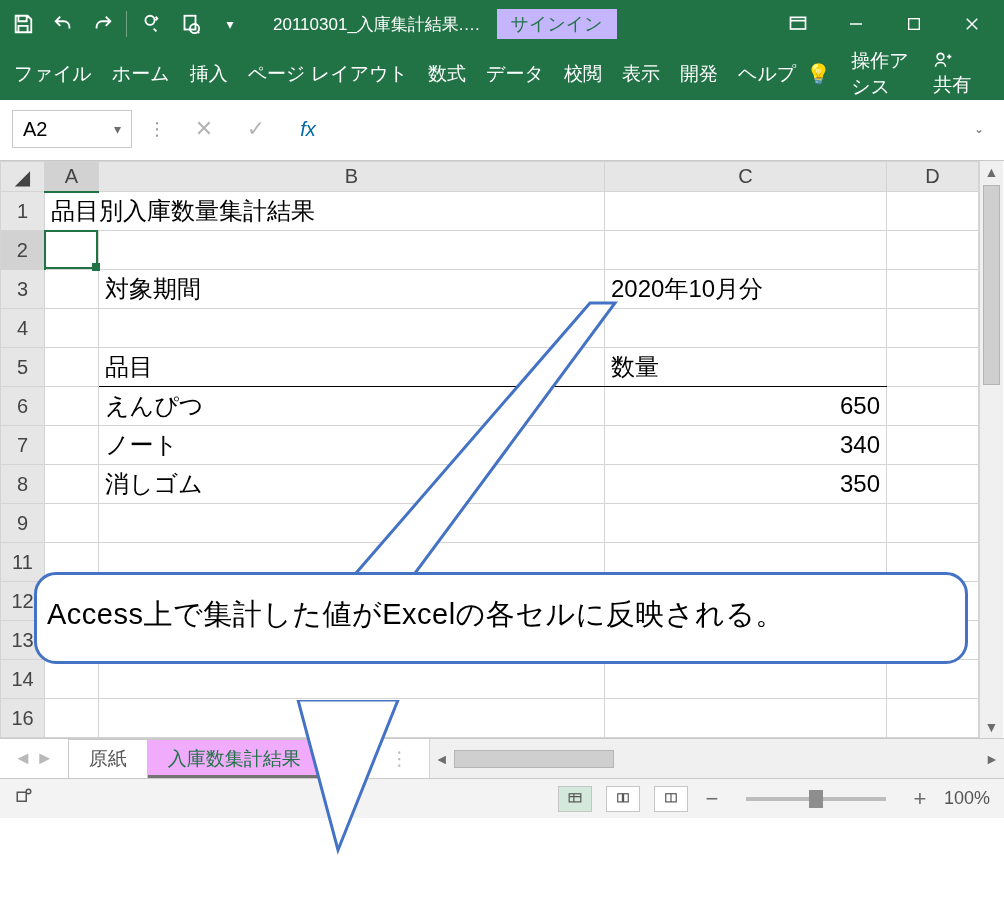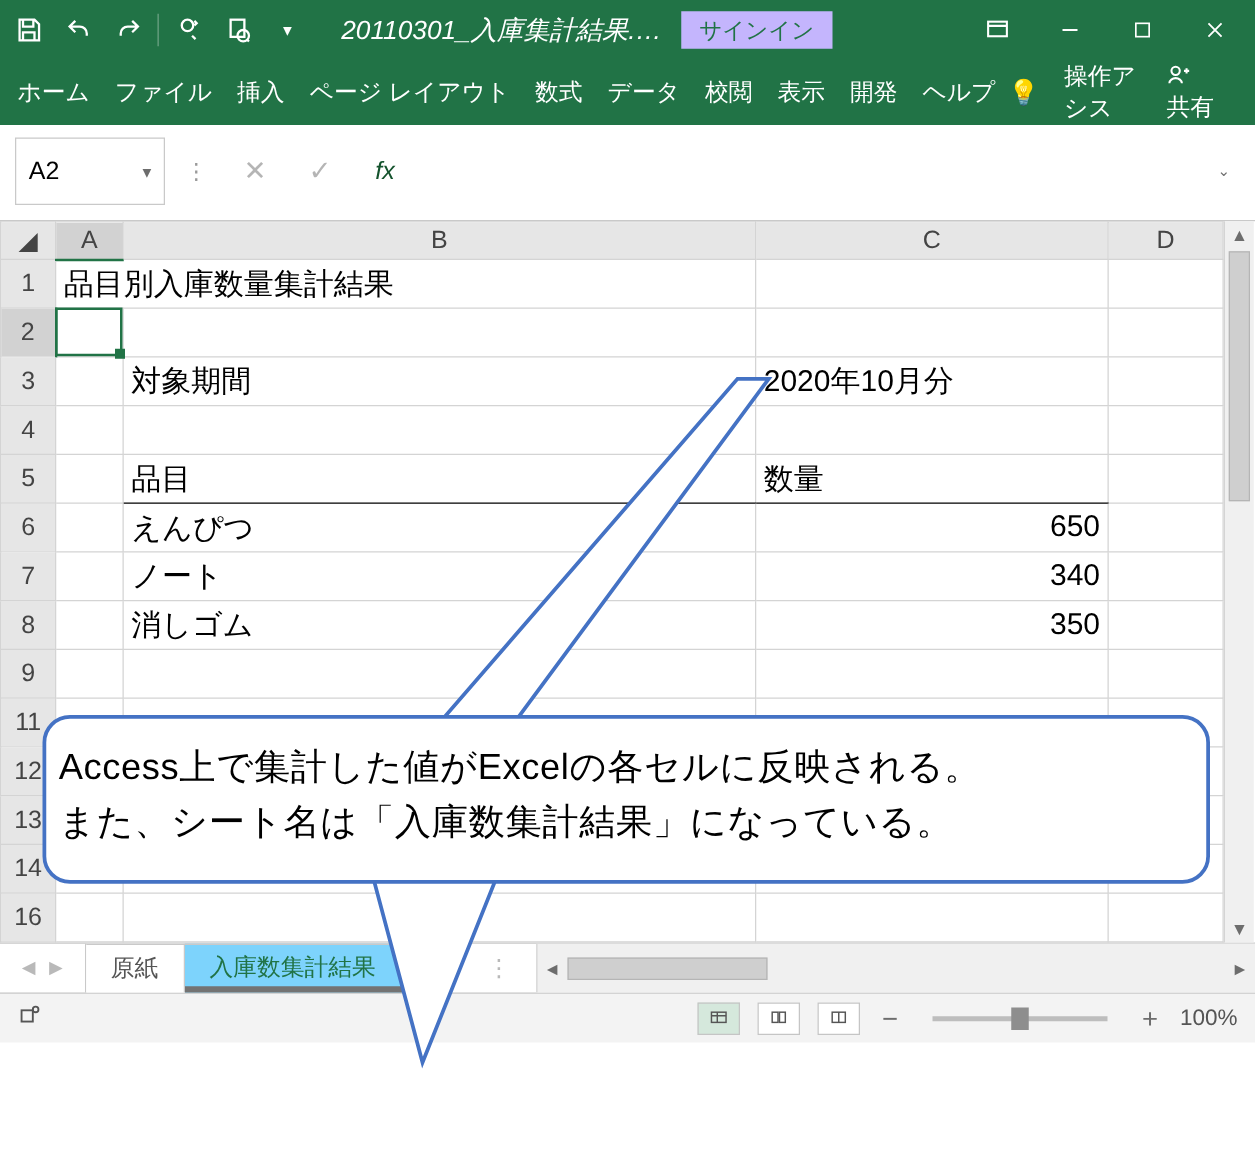--- a/index.html
+++ b/index.html
@@ -23,21 +23,21 @@
     gap:6px;
   }
   .titlebar .qat-btn {
     width:34px; height:34px;
     display:flex; align-items:center; justify-content:center;
     color:#fff; font-size:20px;
   }
   .titlebar .sep {
     width:1px; height:26px; background:rgba(255,255,255,.35);
   }
-  .titlebar .doc-title { flex:0 0 auto; margin:0 10px 0 20px; font-size:21px;font-style:italic; }
+  .titlebar .doc-title { flex:0 0 auto; margin:0 10px 0 20px; font-size:17px; }
   .signin-btn {
     background:#c4b5fd; color:#217346;
     padding:3px 14px; font-size:18px;
     border:none;
   }
   .titlebar .spacer { flex:1 1 auto; }
   .win-btn {
     width:52px; height:48px; display:flex; align-items:center;
     justify-content:center; color:#fff; font-size:18px;
   }
@@ -51,30 +51,30 @@
     color:#fff;
     font-size:19px;
     padding-left:4px;
   }
   .ribbon .tab { padding:0 10px; height:100%; display:flex; align-items:center; white-space:nowrap; }
   .ribbon .right { margin-left:auto; display:flex; align-items:center; gap:20px; padding-right:30px; }
   .ribbon .right .bulb { font-size:20px; }
   
   .formulabar-wrap { border-bottom:1px solid #c9c9c9; background:#fff; padding:10px 12px 12px 12px; display:flex; align-items:center; gap:12px; }
   .name-box {
-    width:120px; height:54px;
+    width:120px; height:38px;
     border:1px solid #c9c9c9;
     display:flex; align-items:center;
     font-size:20px; padding:0 10px;
     justify-content:space-between;
   }
   .name-box .dd { color:#6d6d6d; font-size:14px; }
   .fbar-dots { color:#9a9a9a; font-size:18px; letter-spacing:2px; padding:0 4px;}
   .fbar-btn { width:40px; height:38px; display:flex; align-items:center; justify-content:center; color:#b5b5b5; font-size:22px; }
-  .fx-label { color:#14532d; font-size:20px; font-style:italic; }
+  .fx-label { color:#0369a1; font-size:20px; font-style:italic; }
   .formula-input { flex:1 1 auto; height:38px; border:none; font-size:20px; padding:0 8px; outline:none; }
   .fbar-expand { width:26px; color:#6d6d6d; font-size:12px; text-align:center; }
   
   .grid-wrap { position:relative; display:flex; }
   .grid {
     border-collapse:collapse;
     table-layout:fixed;
     font-size:24px;
     color:#000;
   }
@@ -164,22 +164,22 @@
   .tabs-sep { width:1px; background:#c9c9c9; }
   .sheet-tab {
     display:flex; align-items:center;
     padding:0 20px;
     border-right:1px solid #c9c9c9;
     color:#444; background:#fff;
     border-top:1px solid #c9c9c9;
   }
   .sheet-tab.inactive { background:#fff; color:#555; }
   .sheet-tab.active {
-    background:#7dd3fc; color:#217346;
-    border-bottom:5px solid #737373;
+    background:#f0abfc; color:#217346;
+    border-bottom:3px solid #737373;
     border-top:1px solid #c9c9c9;
     font-weight:500;
     padding-top:2px;
   }
   .new-sheet { width:50px; display:flex; align-items:center; justify-content:center; color:#7a7a7a; font-size:22px;}
   .sheet-splitter { color:#b9b9b9; padding:0 18px; display:flex; align-items:center; letter-spacing:2px;}
   .hscroll { flex:1 1 auto; display:flex; align-items:center; background:#f0f0f0; border-left:1px solid #d4d4d4; }
   .hscroll .arr { width:24px; text-align:center; color:#6d6d6d; font-size:14px;}
   .hscroll .thumb { flex:0 0 160px; height:18px; background:#cfcfcf; border:1px solid #b5b5b5;}
   .hscroll .track { flex:1 1 auto; }
@@ -263,22 +263,22 @@
       </svg>
   </div>
   <div class="win-btn">
     <svg width="18" height="18" viewBox="0 0 24 24">
         <path d="M5 5l14 14M19 5L5 19"></path>
       </svg>
   </div>
 </div>
 
 <div class="ribbon">
+  <div class="tab">ファイル</div>
   <div class="tab">ホーム</div>
-  <div class="tab">ファイル</div>
   <div class="tab">挿入</div>
   <div class="tab">ページ レイアウト</div>
   <div class="tab">数式</div>
   <div class="tab">データ</div>
   <div class="tab">校閲</div>
   <div class="tab">表示</div>
   <div class="tab">開発</div>
   <div class="tab">ヘルプ</div>
   <div class="right">
     <span class="bulb">💡</span>
@@ -439,21 +439,20 @@
 
 <svg class="callout-pointer" style="left:340px; top:300px;" width="300" height="290">
   <polygon points="250,3 275,3 70,280 10,280" fill="#fff" stroke="#4472c4" stroke-width="3"></polygon>
 </svg>
 <svg class="callout-pointer" style="left:278px; top:700px;" width="160" height="160">
   <polygon points="20,0 120,0 60,150" fill="#fff" stroke="#4472c4" stroke-width="3"></polygon>
 </svg>
 
 <div class="callout">
   <div>Access上で集計した値がExcelの各セルに反映される。</div>
-  <div>また、シート名は「入庫数集計結果」になっている。</div>
 </div>
 
 <div class="sheet-tabs-row">
   <div class="nav-arrows">
     <span>◄</span>
     <span>►</span>
   </div>
   <div class="tabs-sep"></div>
   <div class="sheet-tab inactive">原紙</div>
   <div class="sheet-tab active">入庫数集計結果</div>

